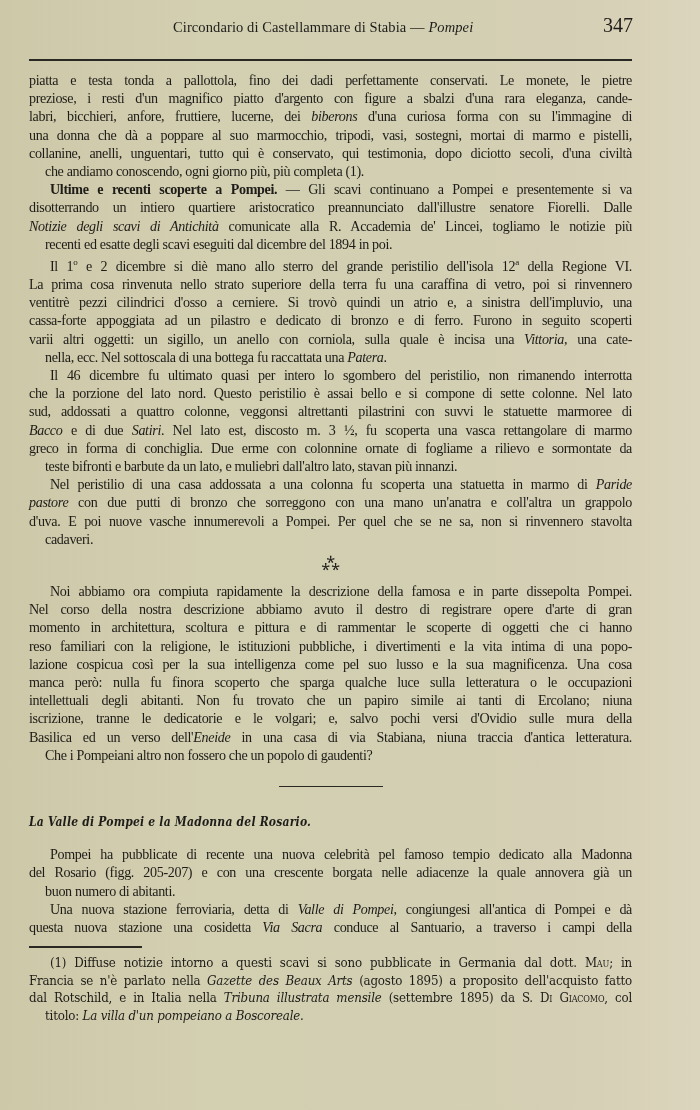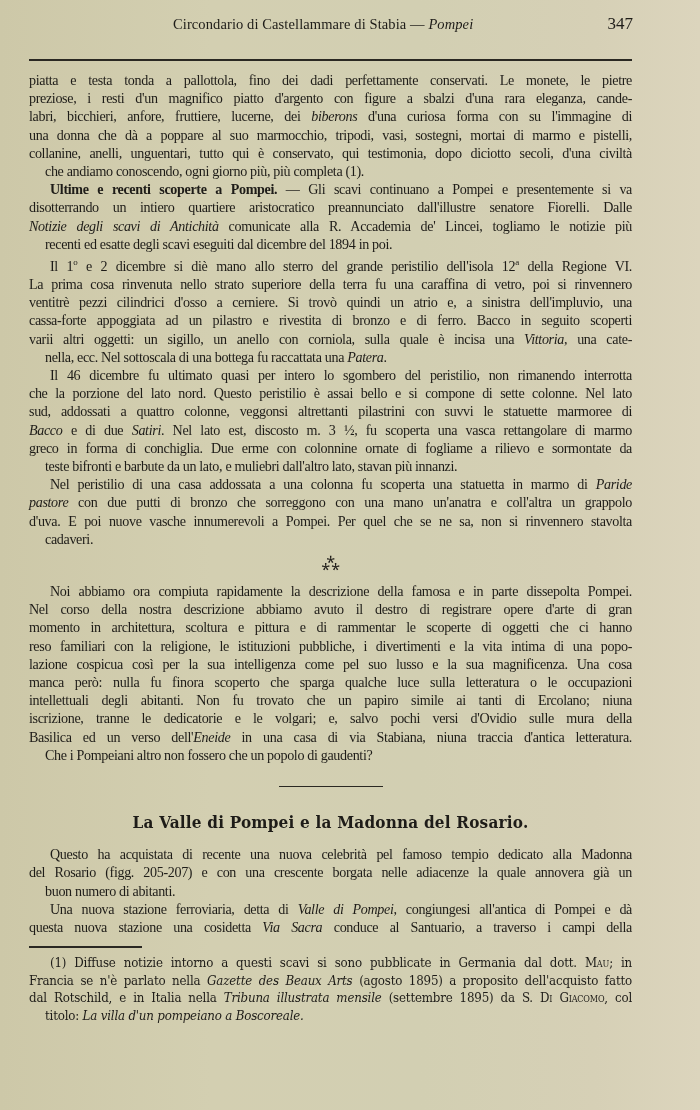--- a/index.html
+++ b/index.html
@@ -9,21 +9,21 @@
     font-family: "Liberation Serif", "DejaVu Serif", serif;
     color: #1e1c18;
     position: relative;
   }
   .page { position: absolute; left: 0; top: 0; width: 700px; height: 859px; }
   .running-head {
     position: absolute; top: 14px; left: 28px; width: 605px;
     font-size: 14.5px; display: flex; justify-content: space-between; align-items: baseline;
   }
   .running-head .title { margin-left: 145px; letter-spacing: 0.1px; }
-  .running-head .pnum { font-size: 17px; margin-right: 0; }
+  .running-head .pnum { font-size: 20px; margin-right: 0; }
   .head-rule {
     position: absolute; top: 59px; left: 29px; width: 603px; height: 2px; background: #2a2822;
   }
   .body-text {
     position: absolute; top: 71px; left: 29px; width: 603px;
     font-size: 14.1px; line-height: 18.2px; text-align: justify;
     font-family: "Liberation Sans Narrow", "Liberation Serif", serif;
   }
   .body-text p { margin: 0; }
   .indent { text-indent: 21px; }
@@ -32,22 +32,22 @@
   .cond { font-stretch: condensed; letter-spacing: -0.35px; }
   i { font-style: italic; }
   b { font-weight: bold; }
   .asterism {
     text-align: center; font-size: 12px; line-height: 8px; margin: 4px 0 8px 0; height: 22px;
   }
   .section-rule {
     width: 104px; height: 1px; background: #2a2822; margin: 22px auto 0 auto;
   }
   .section-title {
-    text-align: center; font-weight: bold; font-size: 17px; margin: 26px 0 14px 0;
-    font-family: "DejaVu Serif", serif; letter-spacing: 0.2px;
+    text-align: left; font-weight: bold; font-size: 12px; margin: 26px 0 14px 0;
+    font-family: "DejaVu Serif", serif; letter-spacing: 0.2px; font-style: italic;
   }
   .foot-rule { width: 113px; height: 2px; background: #2a2822; margin: 10px 0 6px 0; }
   .footnote {
     font-size: 13.2px; line-height: 17.5px; font-family: "DejaVu Serif Condensed", "DejaVu Serif", serif;
     letter-spacing: -0.2px;
   }
   .sc { font-variant: small-caps; }
 </style>
 </head>
 <body>
@@ -75,21 +75,21 @@
       <span class="line indent"><b>Ultime e recenti scoperte a Pompei.</b><span> — Gli scavi continuano a Pompei e presentemente si va</span></span>
       <span class="line">disotterrando un intiero quartiere aristocratico preannunciato dall'illustre senatore Fiorelli. Dalle</span>
       <span class="line"><i>Notizie degli scavi di Antichità</i><span> comunicate alla R. Accademia de' Lincei, togliamo le notizie più</span></span>
       <span class="line last">recenti ed esatte degli scavi eseguiti dal dicembre del 1894 in poi.</span>
     </p>
 
     <p>
       <span class="line indent"><span>Il 1</span><sup style="font-size:9px">o</sup><span> e 2 dicembre si diè mano allo sterro del grande peristilio dell'isola 12</span><sup style="font-size:9px">a</sup><span> della Regione VI.</span></span>
       <span class="line">La prima cosa rinvenuta nello strato superiore della terra fu una caraffina di vetro, poi si rinvennero</span>
       <span class="line">ventitrè pezzi cilindrici d'osso a cerniere. Si trovò quindi un atrio e, a sinistra dell'impluvio, una</span>
-      <span class="line">cassa-forte appoggiata ad un pilastro e rivestita di bronzo e di ferro. Bacco in seguito scoperti</span>
+      <span class="line">cassa-forte appoggiata ad un pilastro e dedicato di bronzo e di ferro. Furono in seguito scoperti</span>
       <span class="line"><span>varii altri oggetti: un sigillo, un anello con corniola, sulla quale è incisa una </span><i>Vittoria</i><span>, una cate-</span></span>
       <span class="line last"><span>nella, ecc. Nel sottoscala di una bottega fu raccattata una </span><i>Patera</i><span>.</span></span>
     </p>
 
     <p>
       <span class="line indent">Il 46 dicembre fu ultimato quasi per intero lo sgombero del peristilio, non rimanendo interrotta</span>
       <span class="line">che la porzione del lato nord. Questo peristilio è assai bello e si compone di sette colonne. Nel lato</span>
       <span class="line">sud, addossati a quattro colonne, veggonsi altrettanti pilastrini con suvvi le statuette marmoree di</span>
       <span class="line"><i>Bacco</i><span> e di due </span><i>Satiri</i><span>. Nel lato est, discosto m. 3 ½, fu scoperta una vasca rettangolare di marmo</span></span>
       <span class="line">greco in forma di conchiglia. Due erme con colonnine ornate di fogliame a rilievo e sormontate da</span>
@@ -118,21 +118,21 @@
       <span class="line">iscrizione, tranne le dedicatorie e le volgari; e, salvo pochi versi d'Ovidio sulle mura della</span>
       <span class="line"><span>Basilica ed un verso dell'</span><i>Eneide</i><span> in una casa di via Stabiana, niuna traccia d'antica letteratura.</span></span>
       <span class="line last">Che i Pompeiani altro non fossero che un popolo di gaudenti?</span>
     </p>
 
     <div class="section-rule"></div>
 
     <div class="section-title">La Valle di Pompei e la Madonna del Rosario.</div>
 
     <p>
-      <span class="line indent">Questo ha acquistata di recente una nuova celebrità pel famoso tempio dedicato alla Madonna</span>
+      <span class="line indent">Pompei ha pubblicate di recente una nuova celebrità pel famoso tempio dedicato alla Madonna</span>
       <span class="line">del Rosario (figg. 205-207) e con una crescente borgata nelle adiacenze la quale annovera già un</span>
       <span class="line last">buon numero di abitanti.</span>
     </p>
 
     <p>
       <span class="line indent"><span>Una nuova stazione ferroviaria, detta di </span><i>Valle di Pompei</i><span>, congiungesi all'antica di Pompei e dà</span></span>
       <span class="line"><span>questa nuova stazione una cosidetta </span><i>Via Sacra</i><span> conduce al Santuario, a traverso i campi della</span></span>
     </p>
 
     <div class="foot-rule"></div>

